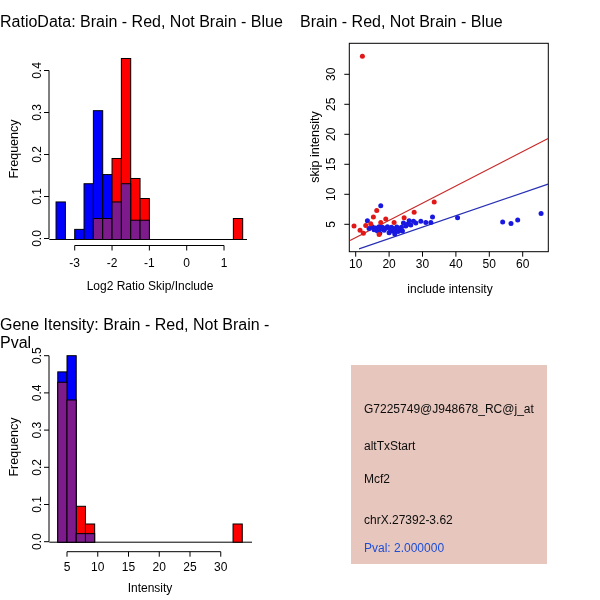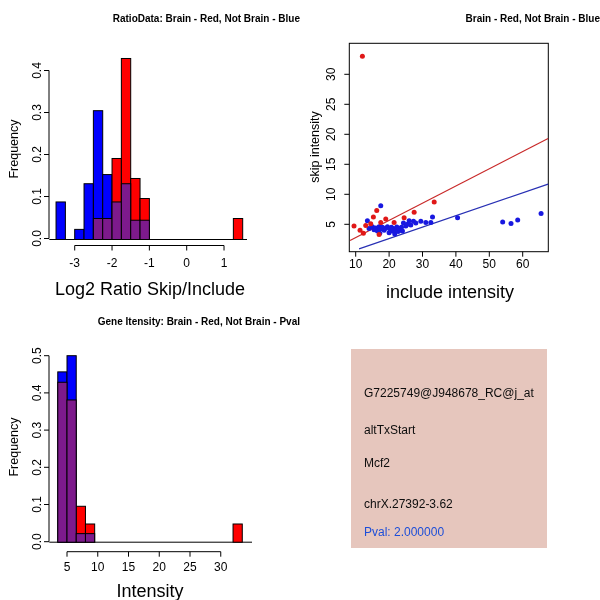--- a/index.html
+++ b/index.html
@@ -1,24 +1,24 @@
 <!DOCTYPE html>
 <html><head>
 <meta charset="utf-8">
 <style>
   html,body{margin:0;padding:0;background:#fff;}
   #canvas{position:relative;width:600px;height:600px;background:#ffffff;overflow:hidden;
           font-family:"Liberation Sans",sans-serif;}
   .panel{position:absolute;width:300px;height:300px;}
   .panel svg{position:absolute;left:0;top:0;}
-  .title{position:absolute;left:0;right:0;text-align:right;font-size:10px;font-weight:bold;color:#000;}
-  .xlab{position:absolute;left:0;right:0;text-align:center;font-size:18px;color:#000;}
+  .title{position:absolute;left:0;right:0;text-align:left;font-size:16px;font-weight:normal;color:#000;}
+  .xlab{position:absolute;left:0;right:0;text-align:center;font-size:12px;color:#000;}
   .ylab{position:absolute;font-size:12.5px;color:#000;transform:translate(-50%,-50%) rotate(-90deg);white-space:nowrap;}
   .tick-label{font-size:12px;fill:#000;}
-  #info-box{position:absolute;}
+  #info-box{position:absolute;margin-top:16px;}
   .info-line{position:absolute;left:13px;font-size:12px;color:#0d0d0d;white-space:nowrap;line-height:16px;}
   .info-line.pval{font-weight:normal;}
 </style>
 </head>
 <body>
 
 <div id="canvas">
 
   <div class="panel" style="left:0;top:0">
     <div class="title" style="top:13px">RatioData: Brain - Red, Not Brain - Blue</div>

